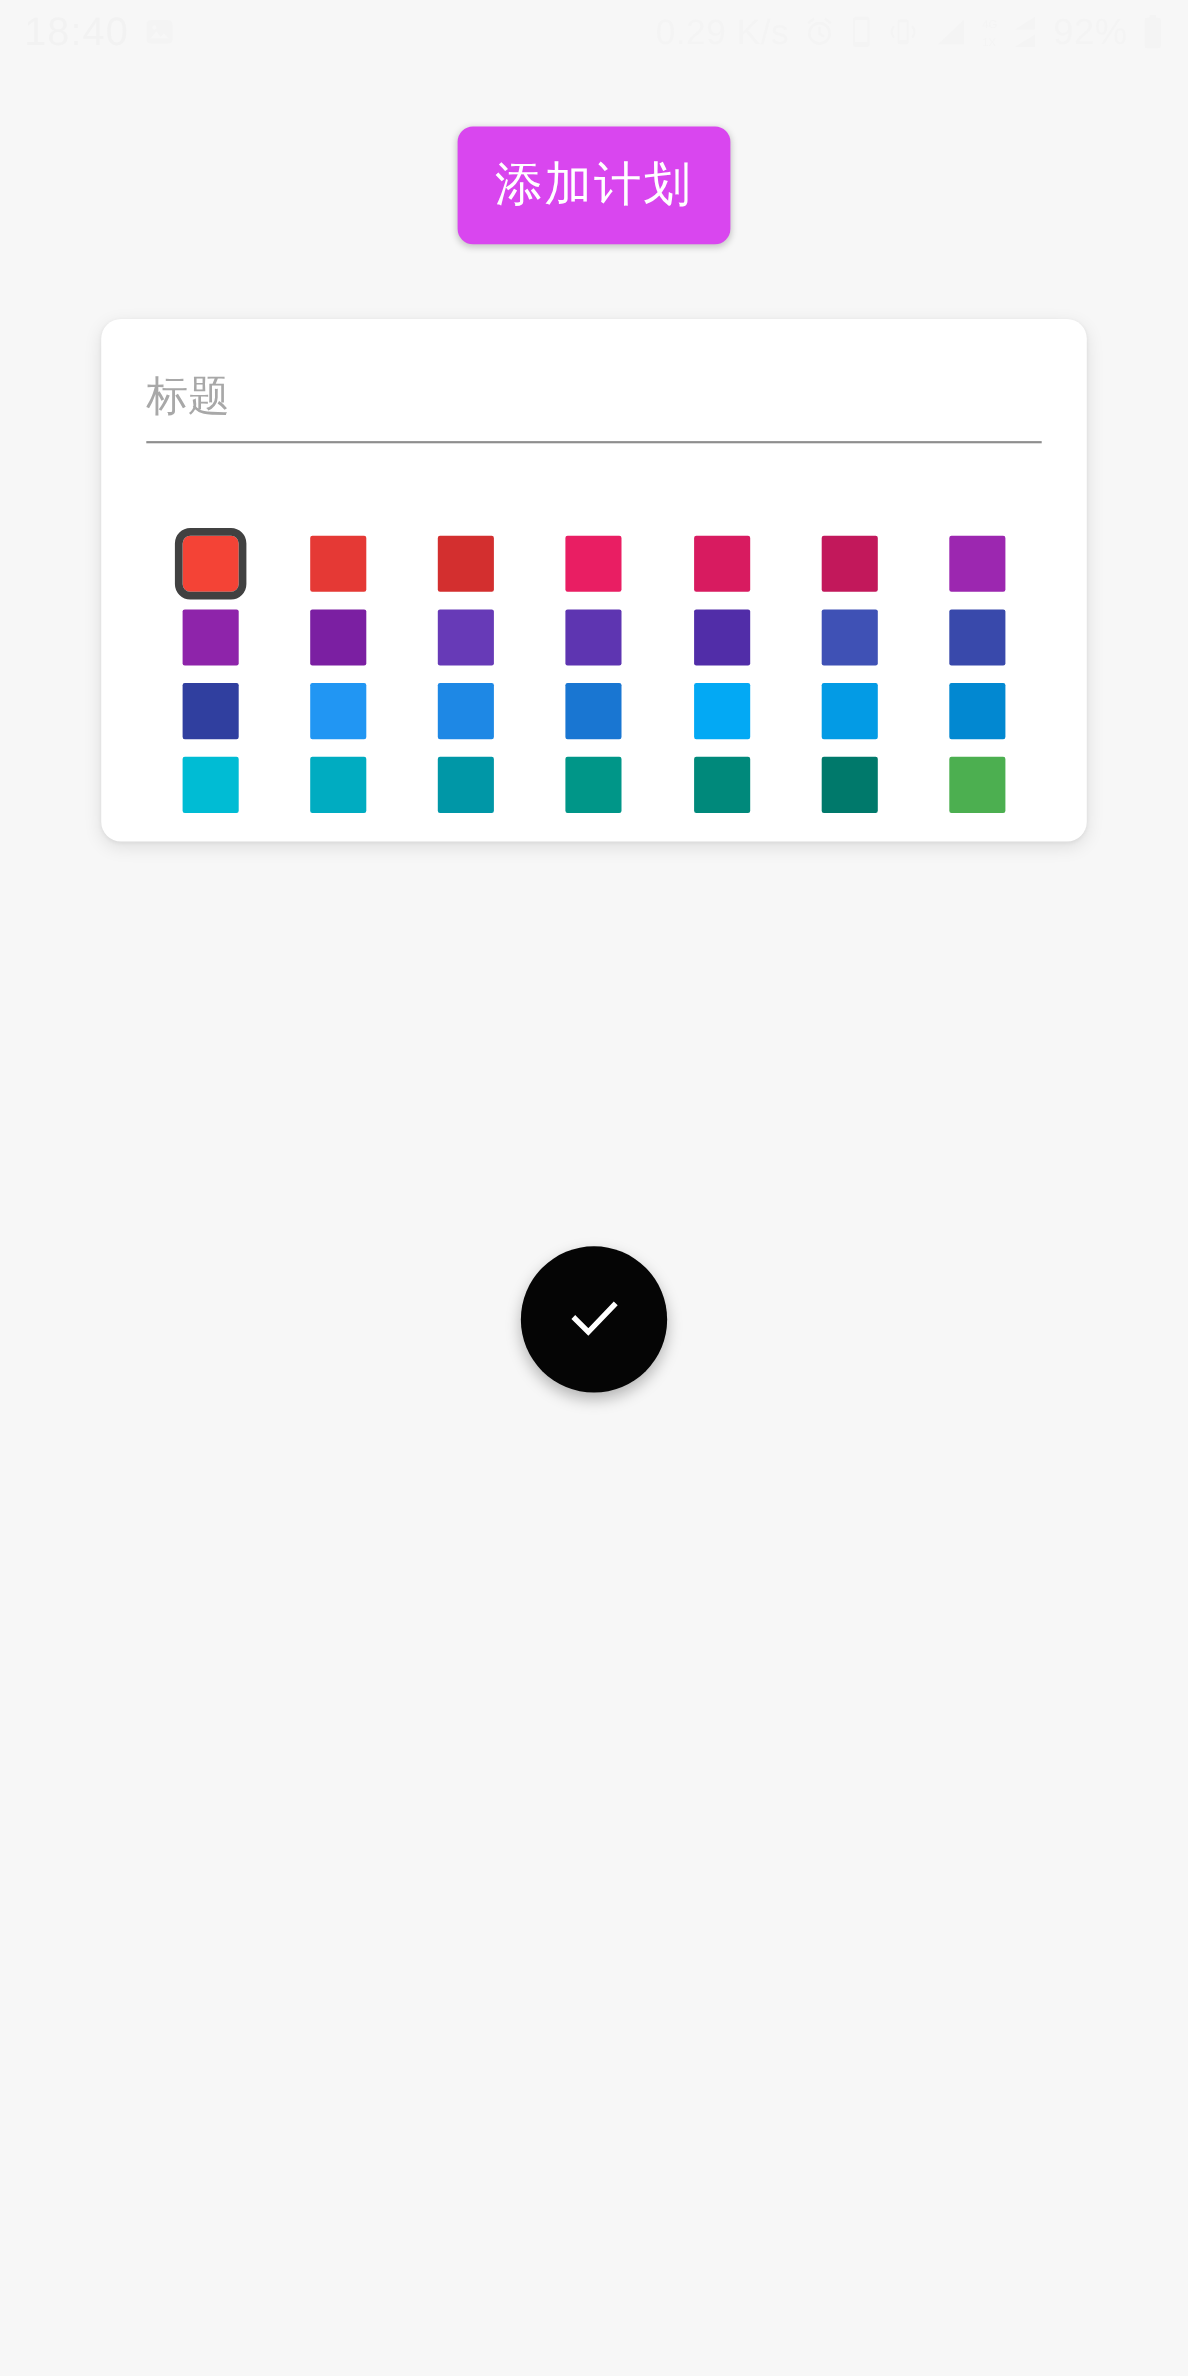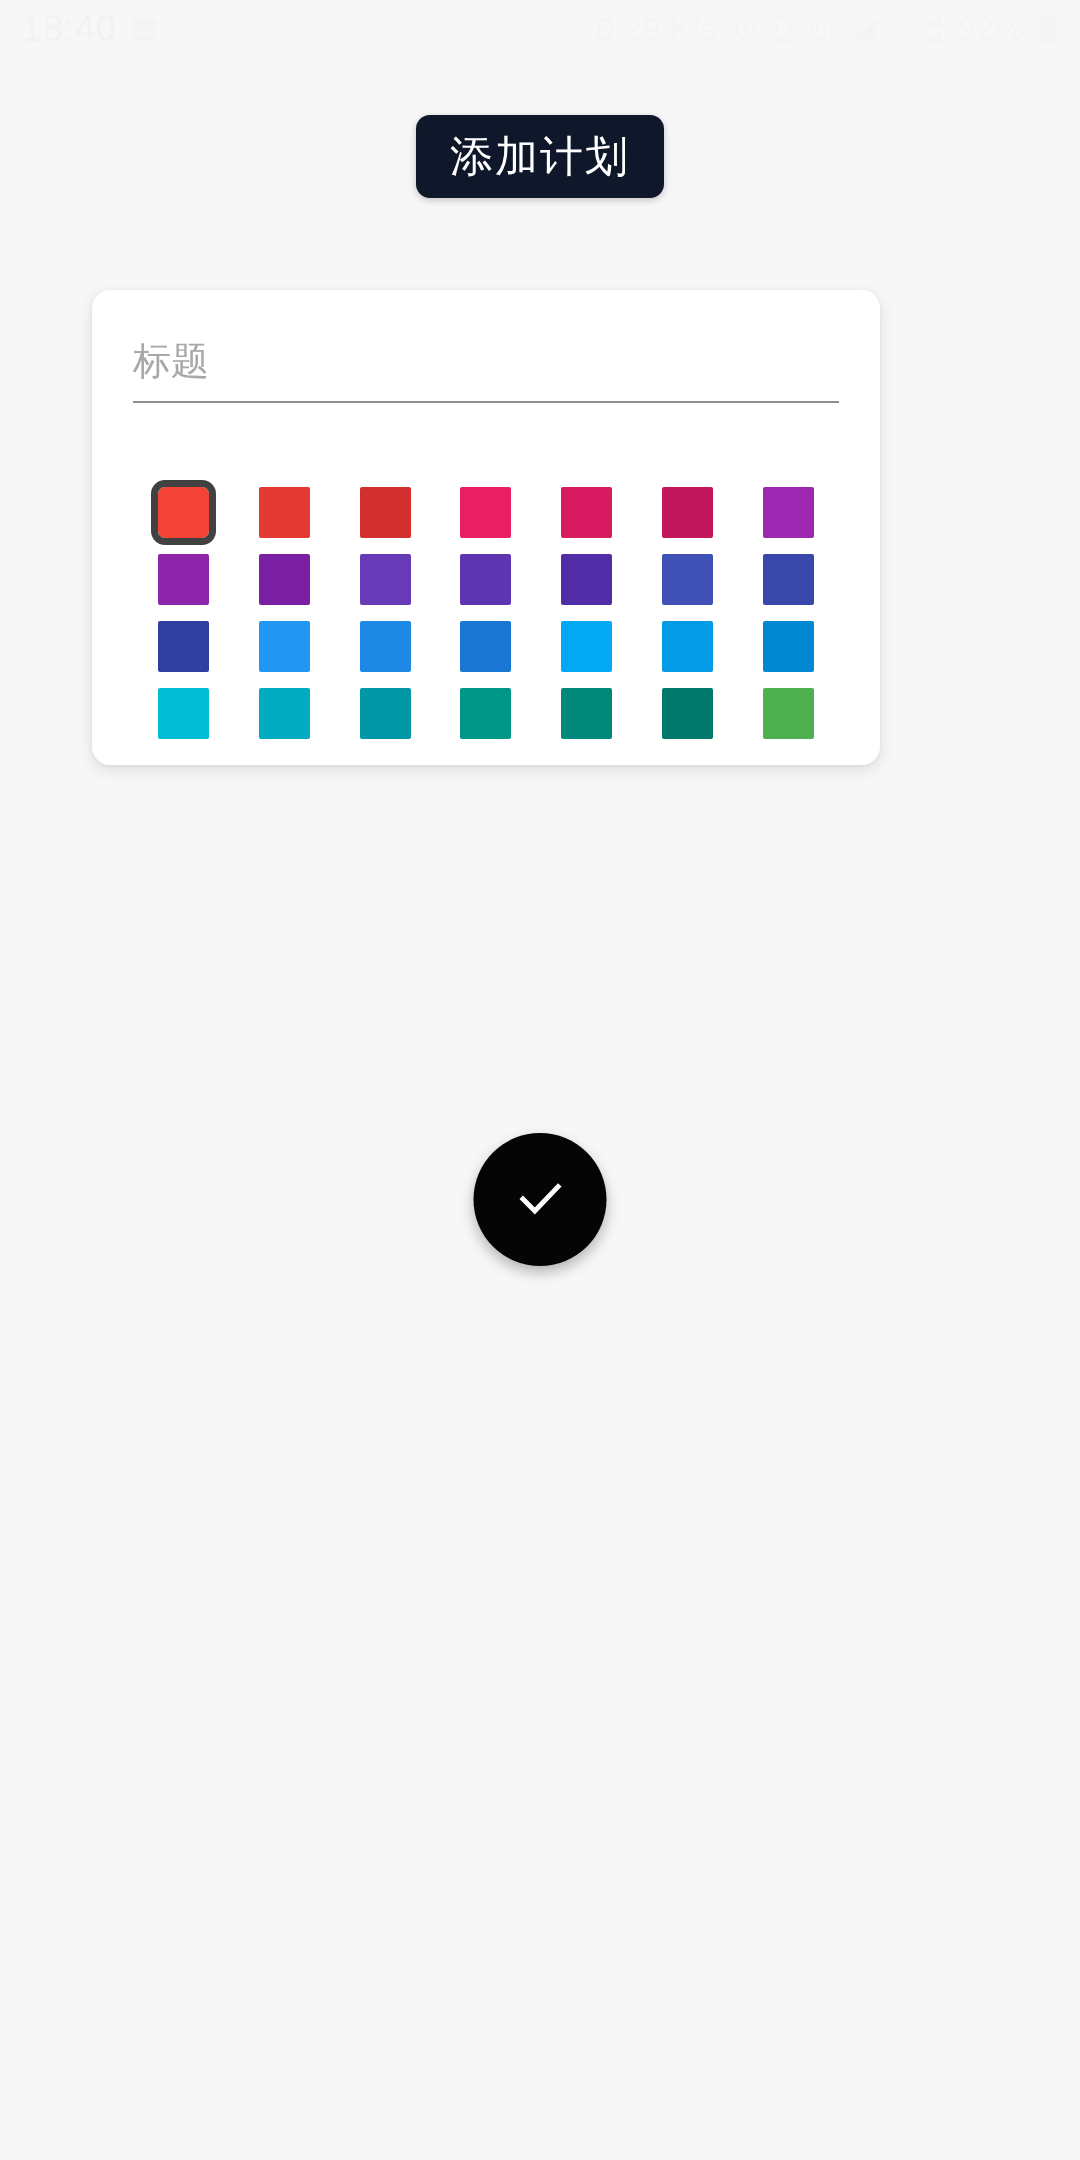--- a/index.html
+++ b/index.html
@@ -30,38 +30,38 @@
   .sb-netspeed { font-size:32px; color:#f4f4f4; letter-spacing:0.5px; }
   .sb-battery-pct { font-size:33px; color:#f4f4f4; letter-spacing:0.5px; }
   .ic { display:block; }
   .ic svg { display:block; }
 
   
   .title-chip {
     position:absolute;
     left:50%; transform:translateX(-50%);
     top:115px;
-    background:#0f172a;
+    background:#d946ef;
     border-radius:14px;
-    padding:20px 34px;
+    padding:32px 34px;
     box-shadow:0 2px 7px rgba(0,0,0,0.22);
   }
   .title-chip-text {
     color:#ffffff;
     font-size:43px;
     letter-spacing:2px;
     line-height:1;
     white-space:nowrap;
   }
 
   
   .card {
     position:absolute;
     left:92px; top:290px;
-    width:788px; height:475px;
+    width:896px; height:475px;
     background:#ffffff;
     border-radius:18px;
     box-shadow:0 5px 16px rgba(0,0,0,0.10), 0 1px 4px rgba(0,0,0,0.06);
     padding:46px 41px 0 41px;
   }
 
   .field { position:relative; margin-bottom:14px; }
   .field-input {
     width:100%;
     border:none;

